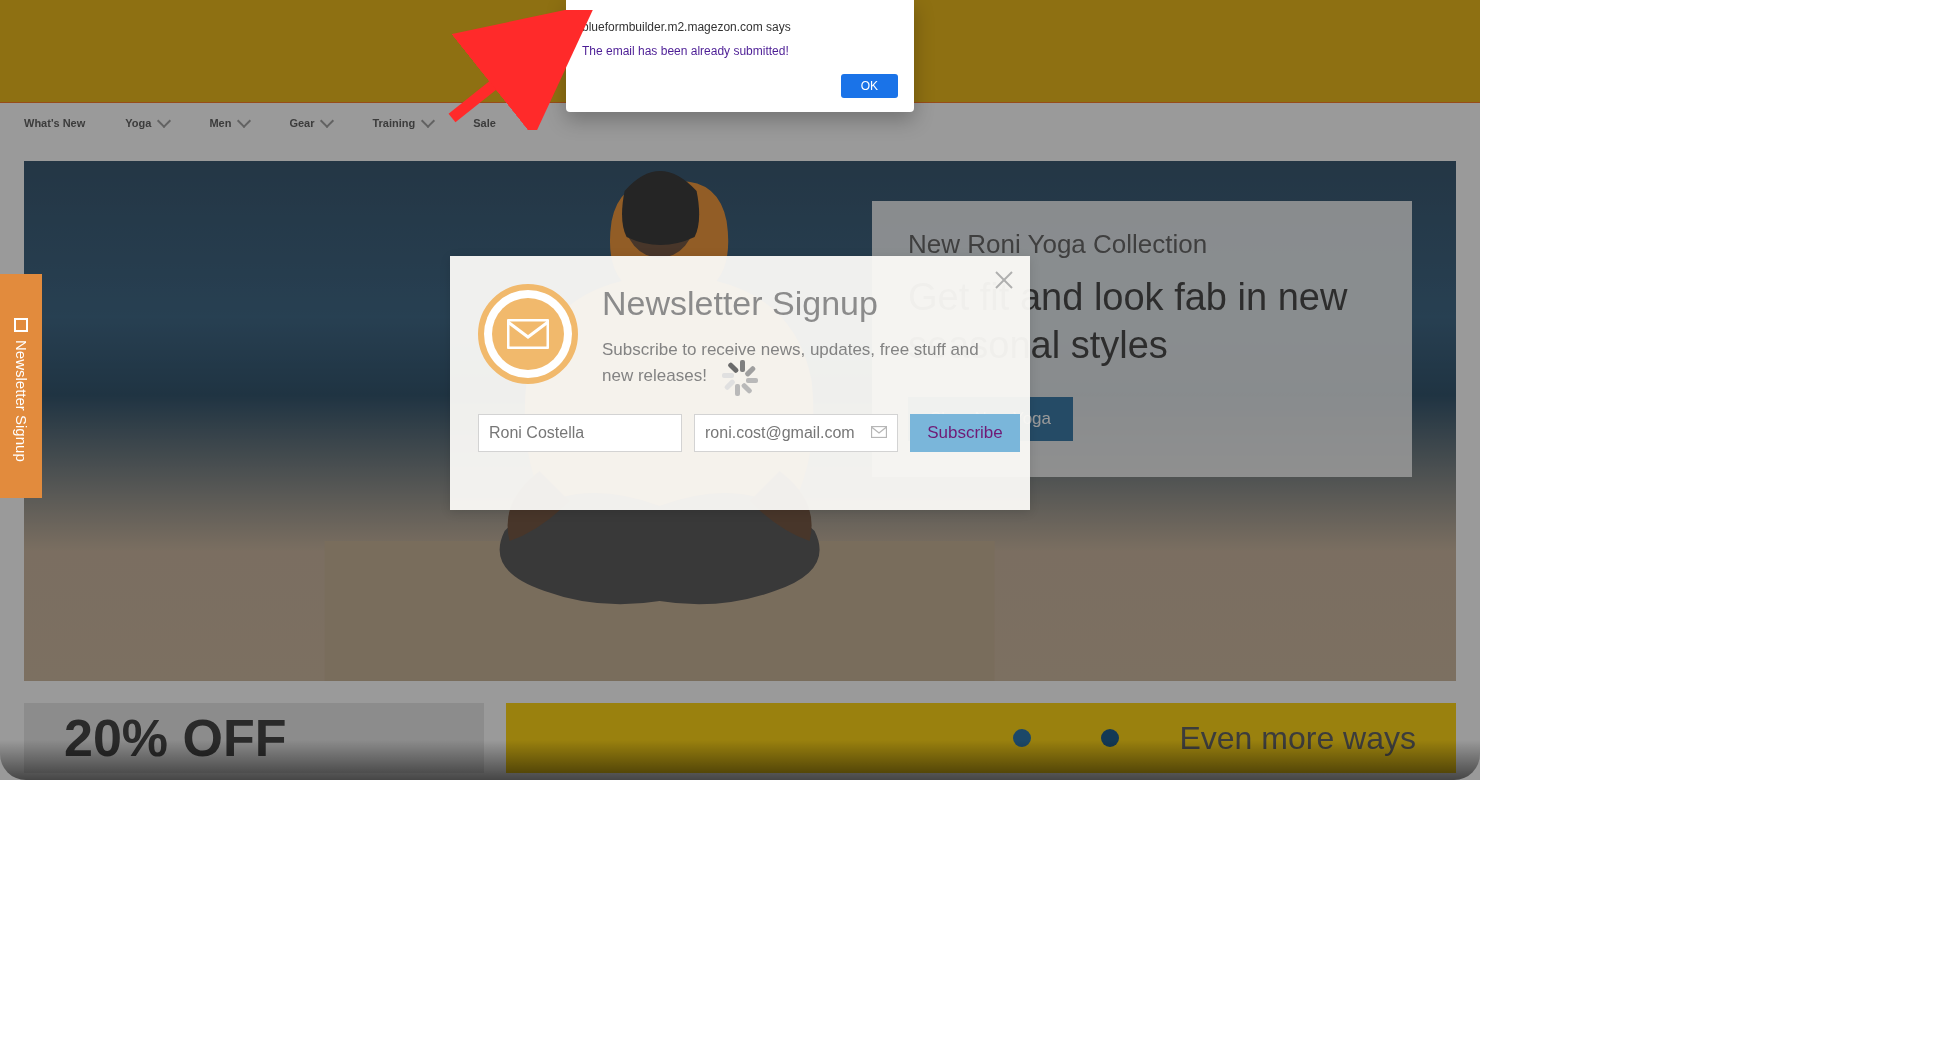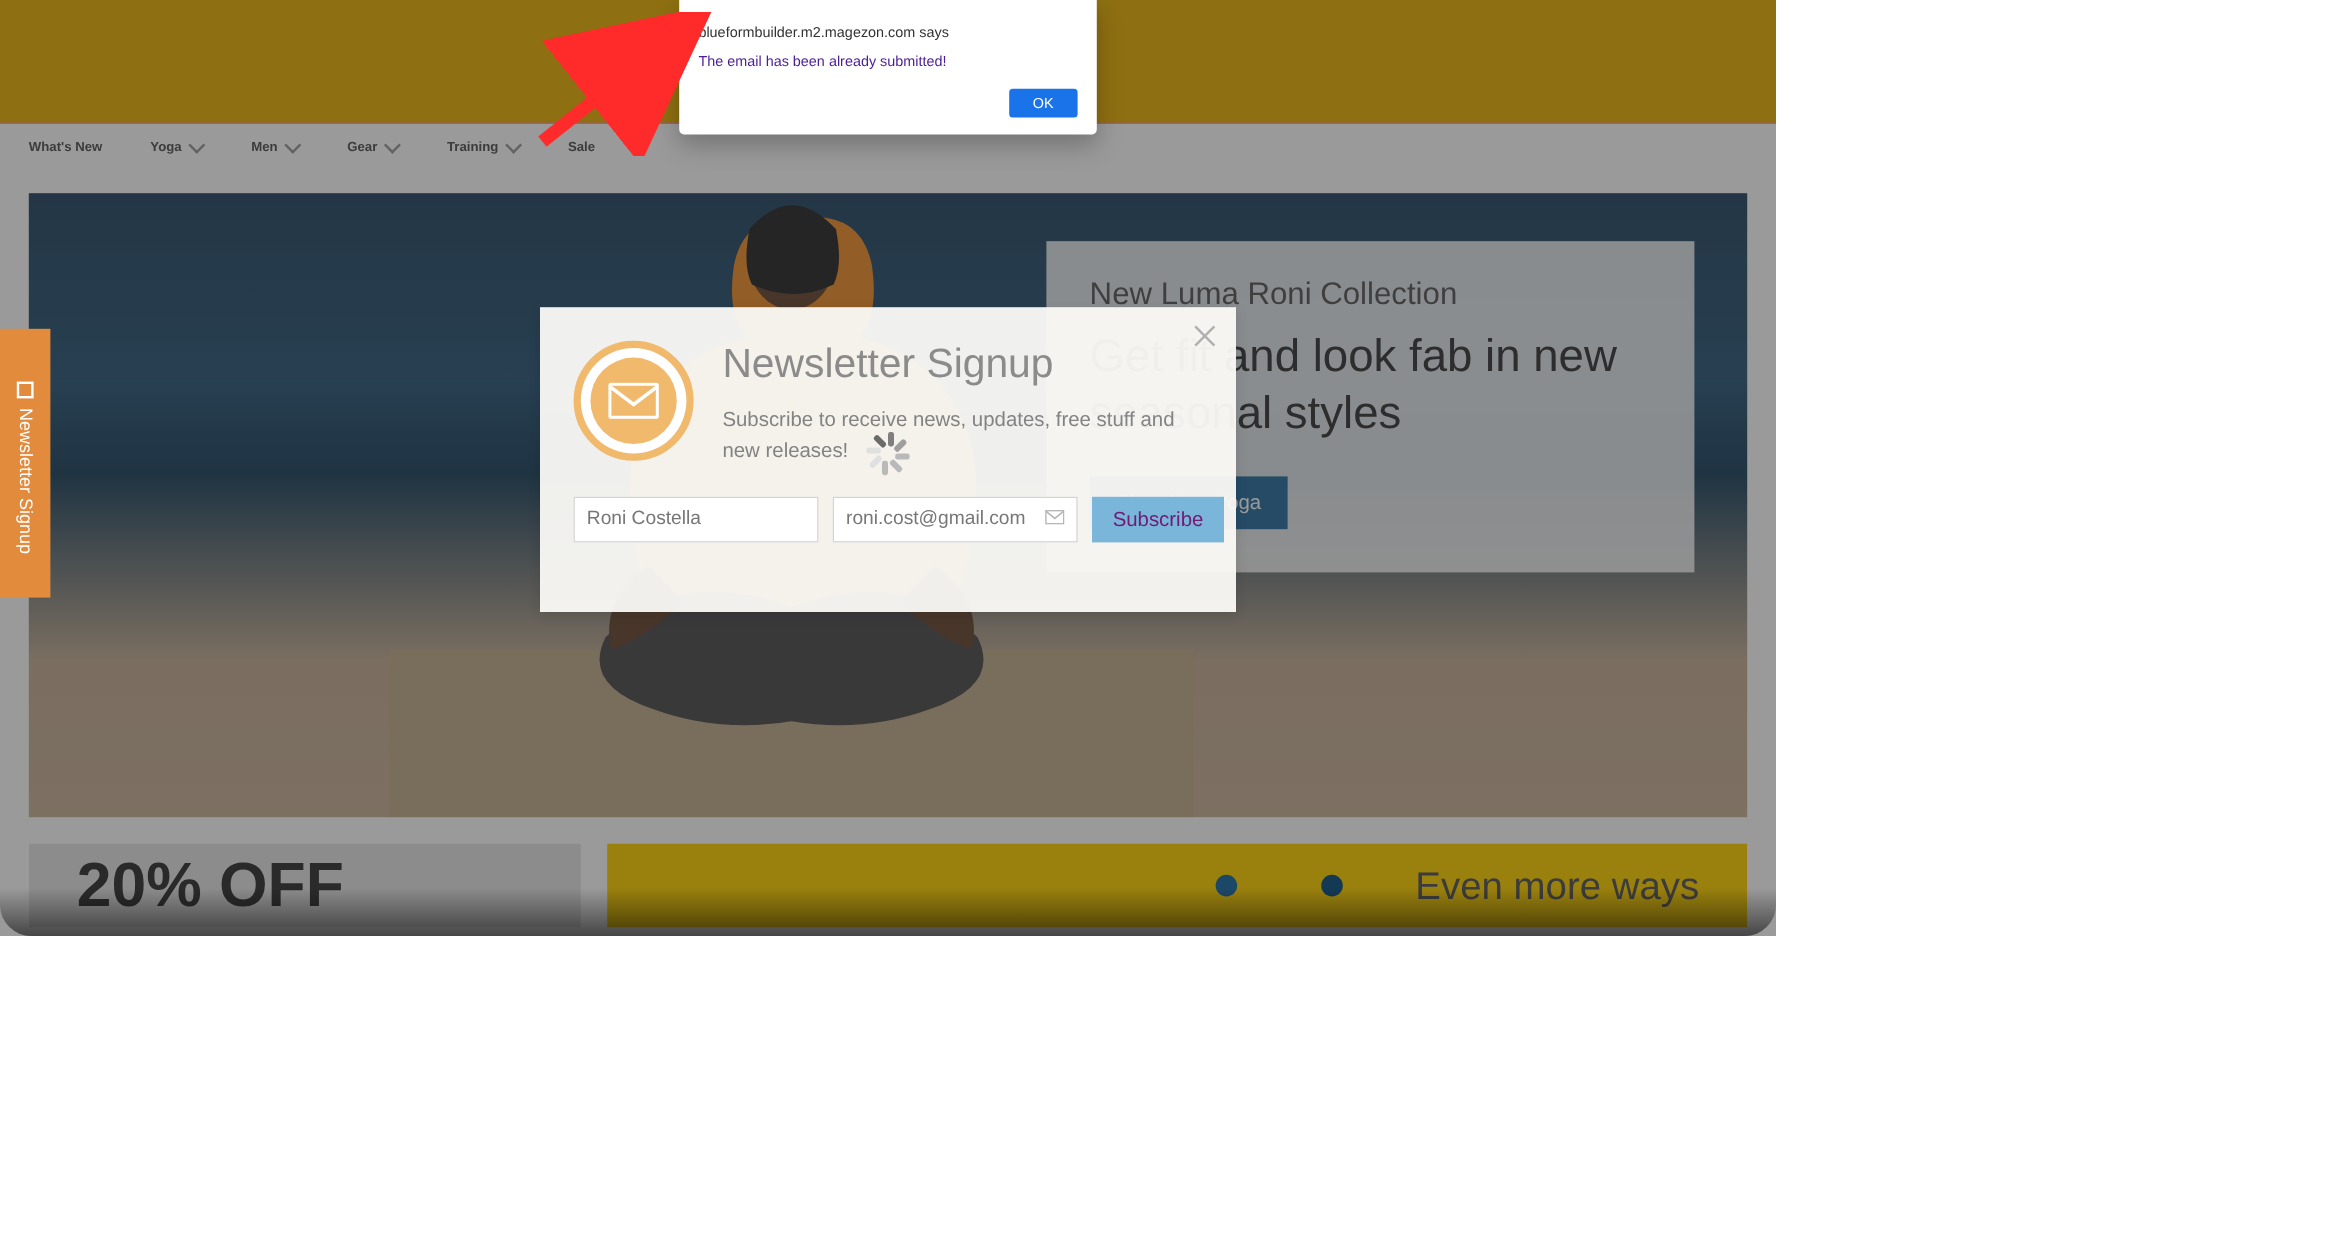--- a/index.html
+++ b/index.html
@@ -297,21 +297,21 @@
 
     <ellipse cx="335" cy="55" rx="36" ry="42" fill="#6a4a33"></ellipse>
     <path d="M300 30 q35 -40 72 0 q6 30 -2 46 q-34 16 -68 0 q-8 -16 -2 -46z" fill="#2a2a2a"></path>
 
     <path d="M180 370 q60 -60 155 -25 q95 -35 155 25 q20 40 -40 60 q-55 20 -115 10 q-60 10 -115 -10 q-60 -20 -40 -60z" fill="#4f4f4f"></path>
 
     <path d="M215 310 q-40 30 -30 70 q30 -10 60 -40z" fill="#6a4a33"></path>
     <path d="M455 310 q40 30 30 70 q-30 -10 -60 -40z" fill="#6a4a33"></path>
   </svg>
   <div class="hero-card">
-    <div class="hero-eyebrow">New Luma Roni Collection</div>
+    <div class="hero-eyebrow">New Roni Yoga Collection</div>
     <div class="hero-title">Get fit and look fab in new seasonal styles</div>
     <div class="hero-cta">Shop New Yoga</div>
   </div>
 </div>
 
 <div class="lower-strip">
   <div class="promo-a">
     <span>20% OFF</span>
   </div>
   <div class="promo-b">

